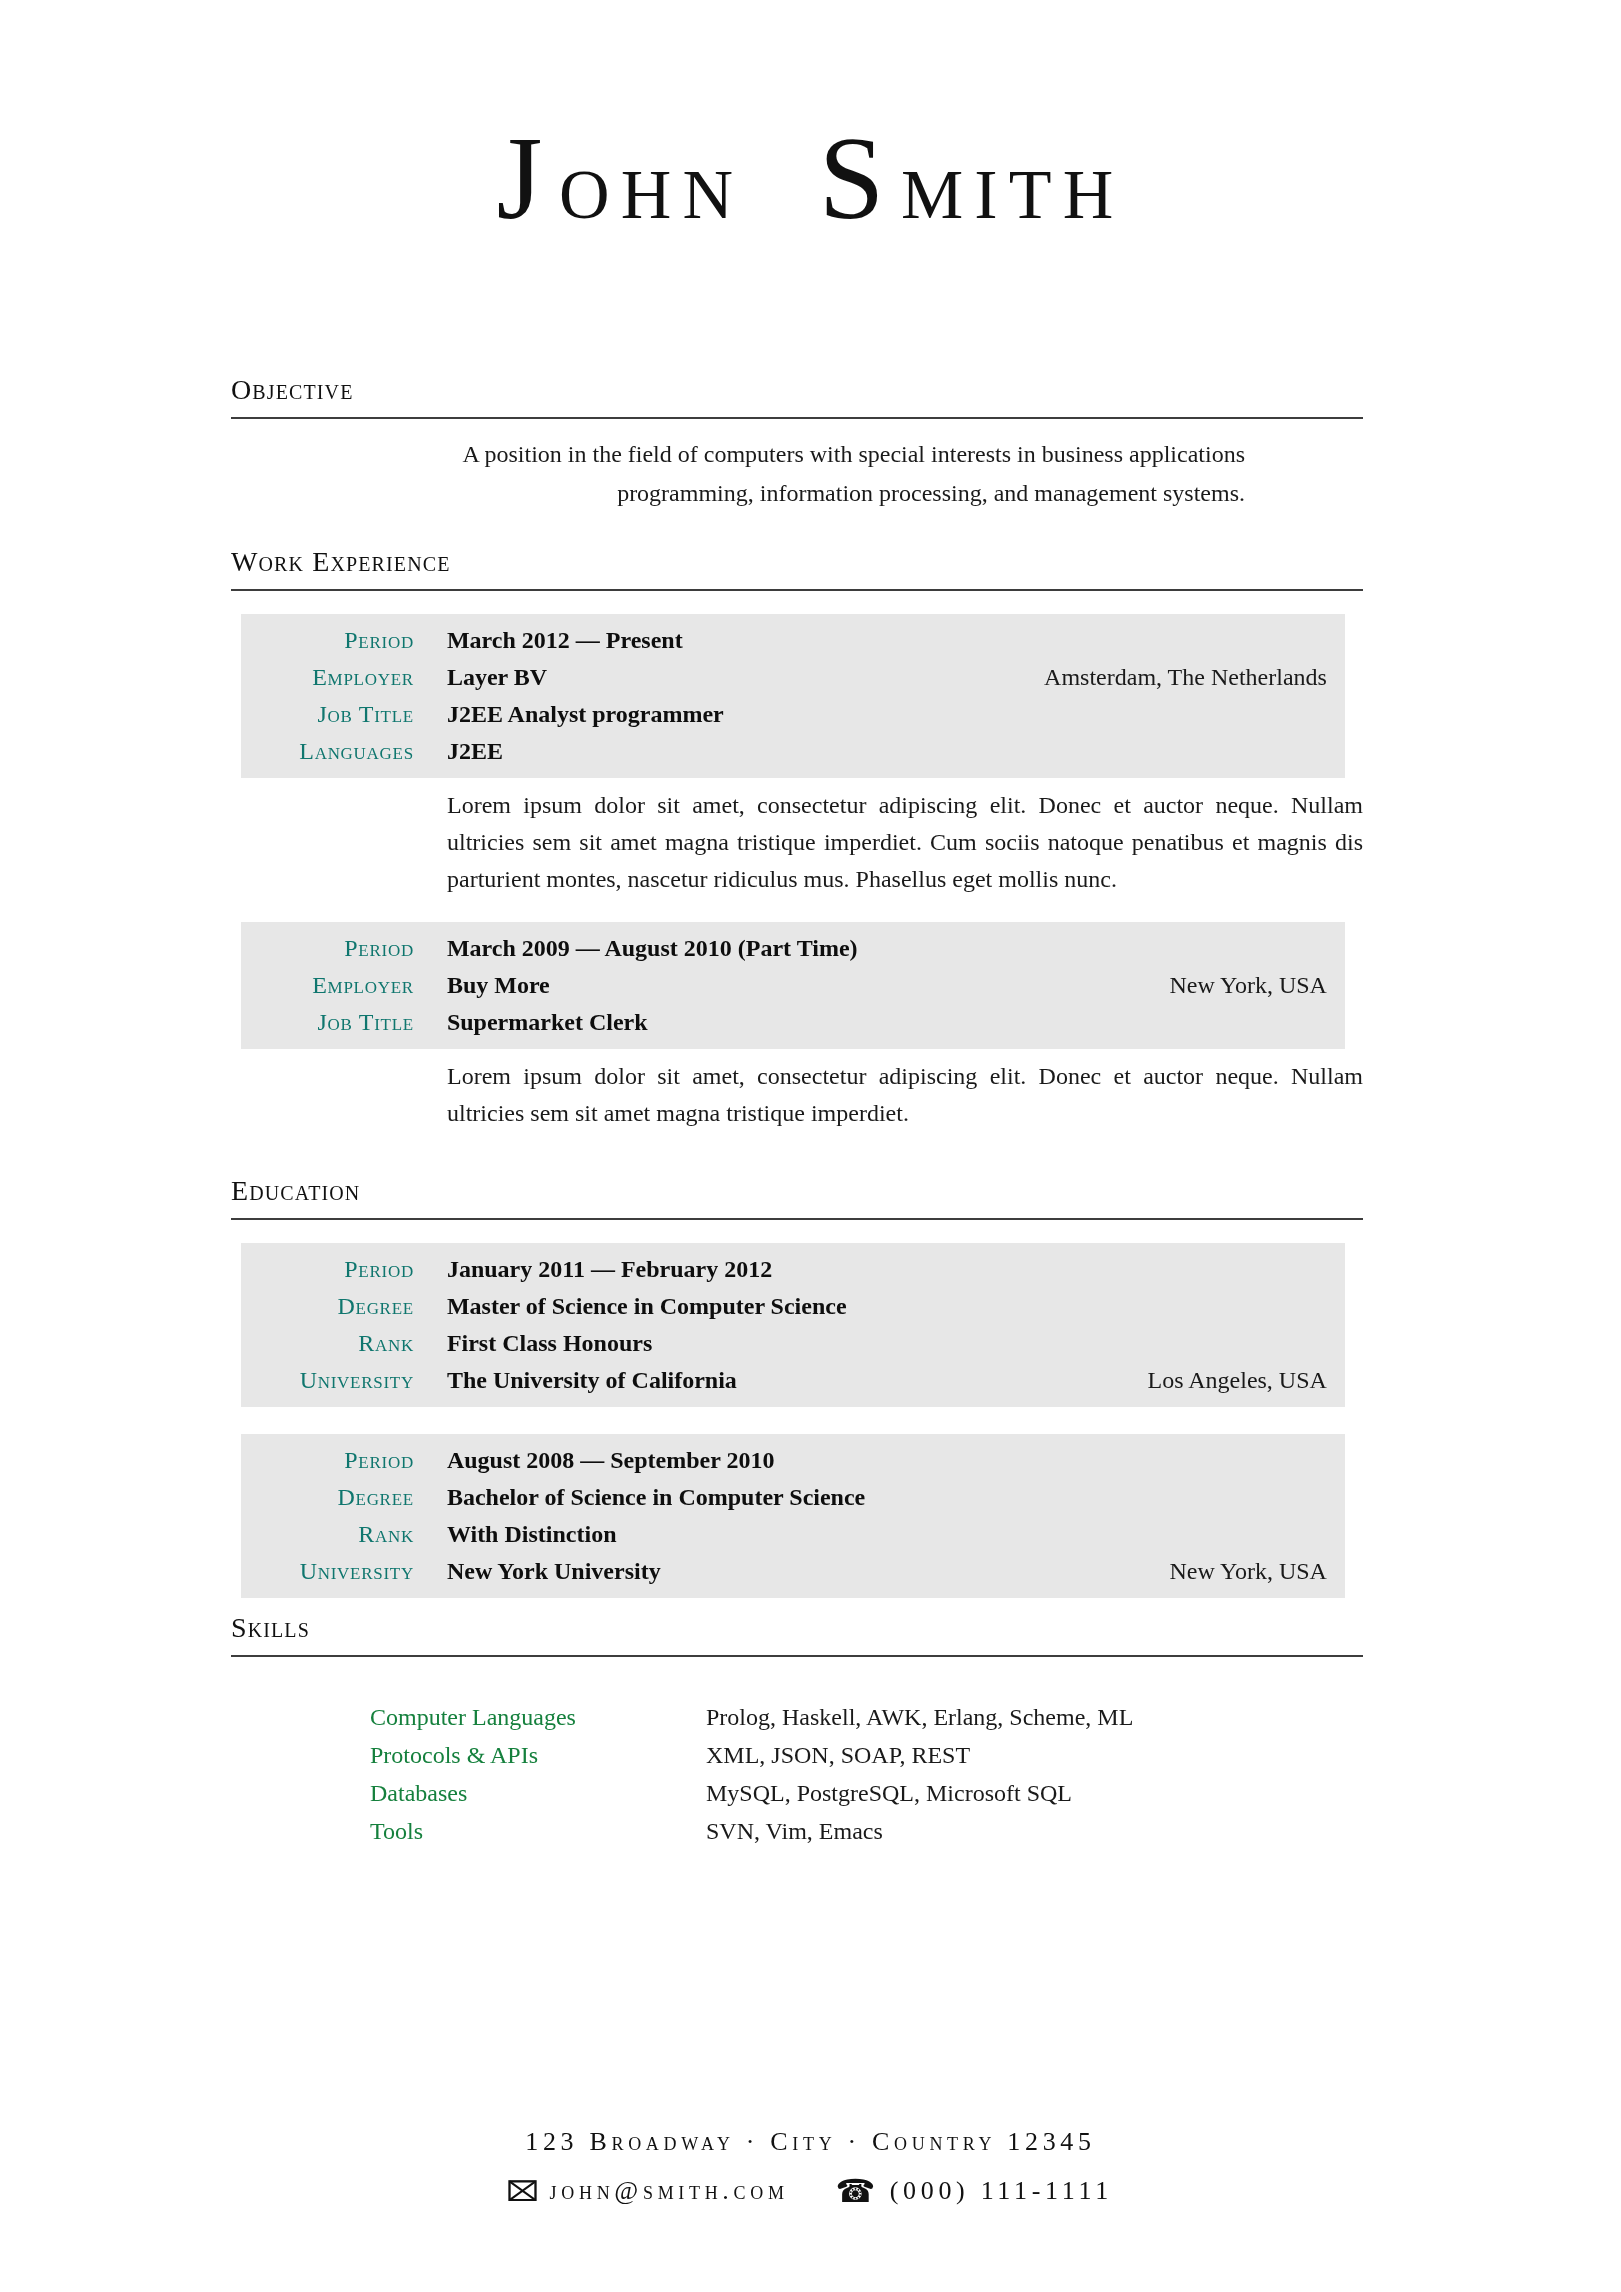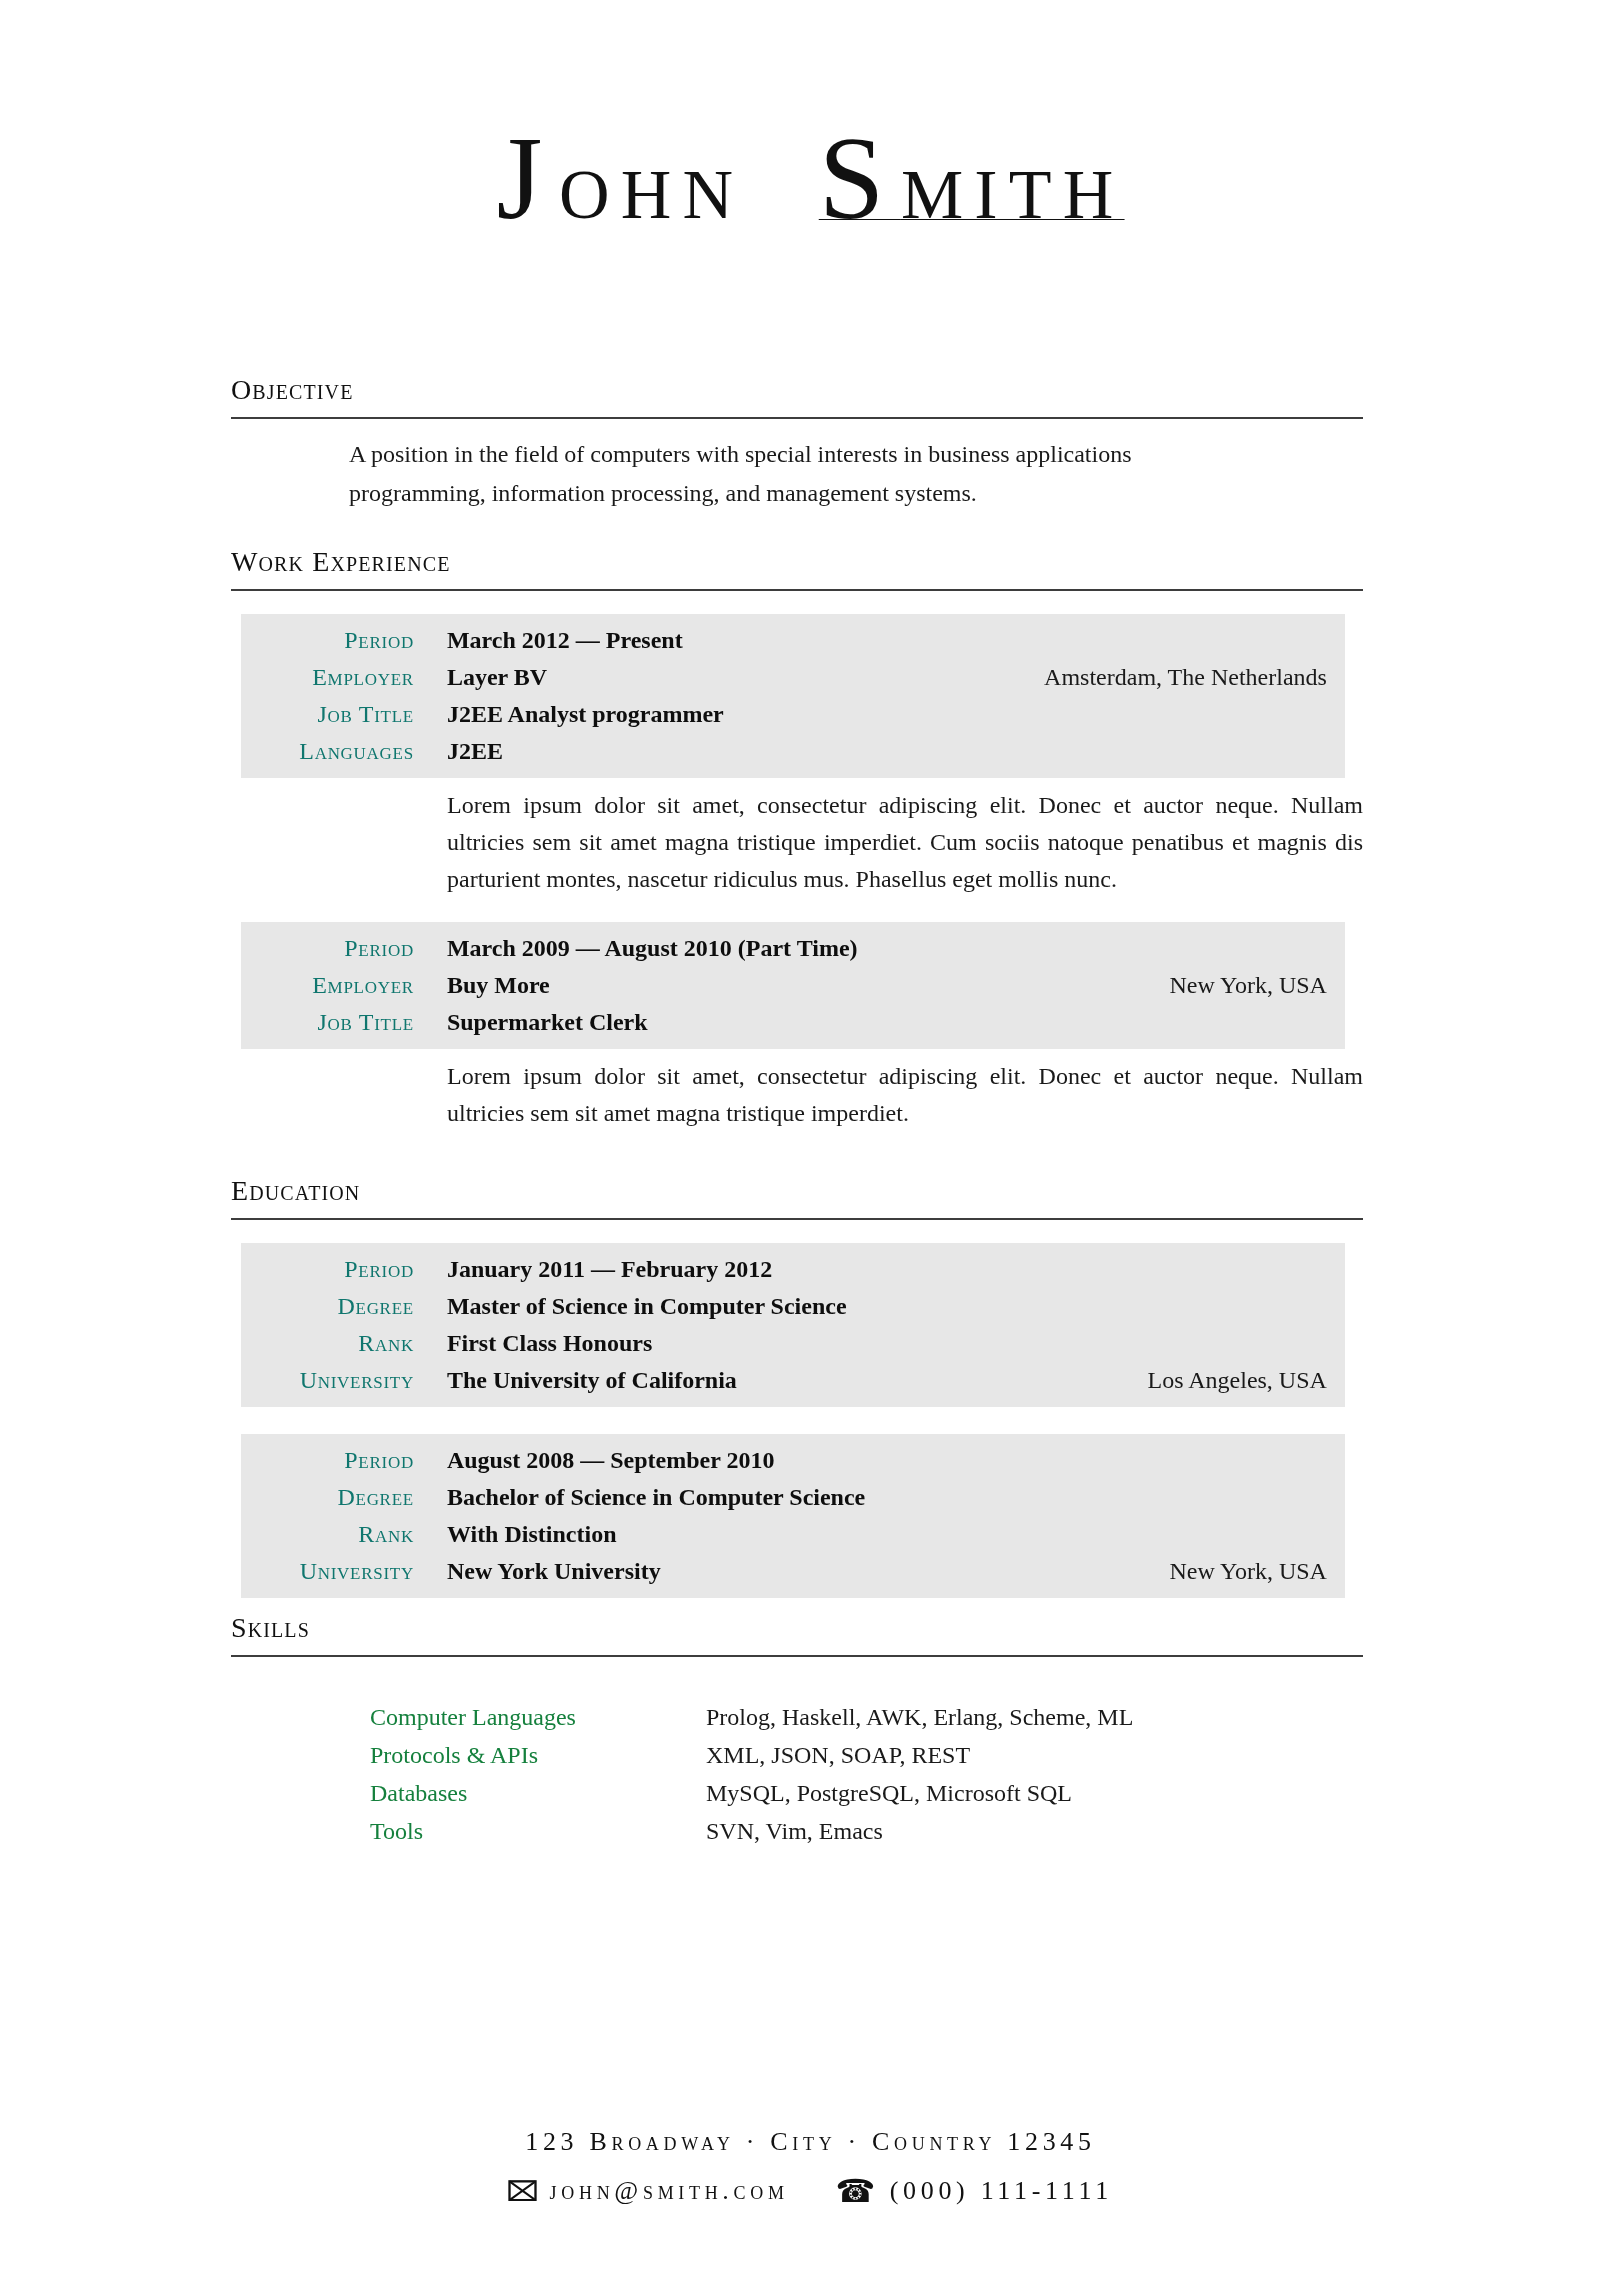--- a/index.html
+++ b/index.html
@@ -5,31 +5,31 @@
   html,body{margin:0;padding:0;background:#ffffff;}
   .page{
     position:relative;width:1621px;height:2293px;background:#ffffff;
     font-family:"Liberation Serif","DejaVu Serif",serif;color:#161616;overflow:hidden;
   }
   .container{position:absolute;left:231px;width:1132px;}
 
   
   .name{position:absolute;top:120px;left:0;width:100%;text-align:center;line-height:1;white-space:nowrap;color:#111;}
   .name .name-part{display:inline-block;}
-  .name .name-part + .name-part{margin-left:71px;text-decoration:underline;}
+  .name .name-part + .name-part{margin-left:71px;}
   .name .cap{font-size:118px;letter-spacing:0.14em;}
   .name .sc{font-size:70px;text-transform:uppercase;letter-spacing:0.16em;}
 
   
   .sec-head{border-bottom:2.7px solid #3d3d3d;padding-bottom:6.3px;line-height:34px;}
   .sec-head .sec-title{font-size:28px;font-variant:small-caps;letter-spacing:0.04em;color:#111;}
 
   
   #sec-objective{top:373px;}
-  .objective-text{margin:16px auto 0 auto;width:896px;text-align:left;font-size:24px;line-height:39px;color:#1a1a1a;}
+  .objective-text{margin:16px auto 0 auto;width:896px;text-align:right;font-size:24px;line-height:39px;color:#1a1a1a;}
 
   
   .entry-block{background:#e7e7e7;margin-left:9.9px;width:1104px;padding:8px 0;}
   .row{display:flex;line-height:37px;font-size:24px;}
   .row-label{width:173px;text-align:right;font-variant:small-caps;letter-spacing:0.03em;color:#0f766e;flex:none;}
   .row-main{flex:1;display:flex;justify-content:space-between;margin-left:33px;padding-right:18px;}
   .row-value{font-weight:bold;color:#0e0e0e;}
   .row-loc{font-weight:normal;color:#1a1a1a;white-space:nowrap;}
   .entry-desc{margin:9px 0 0 216px;width:916px;text-align:justify;font-size:24px;line-height:37px;color:#1a1a1a;}
 

